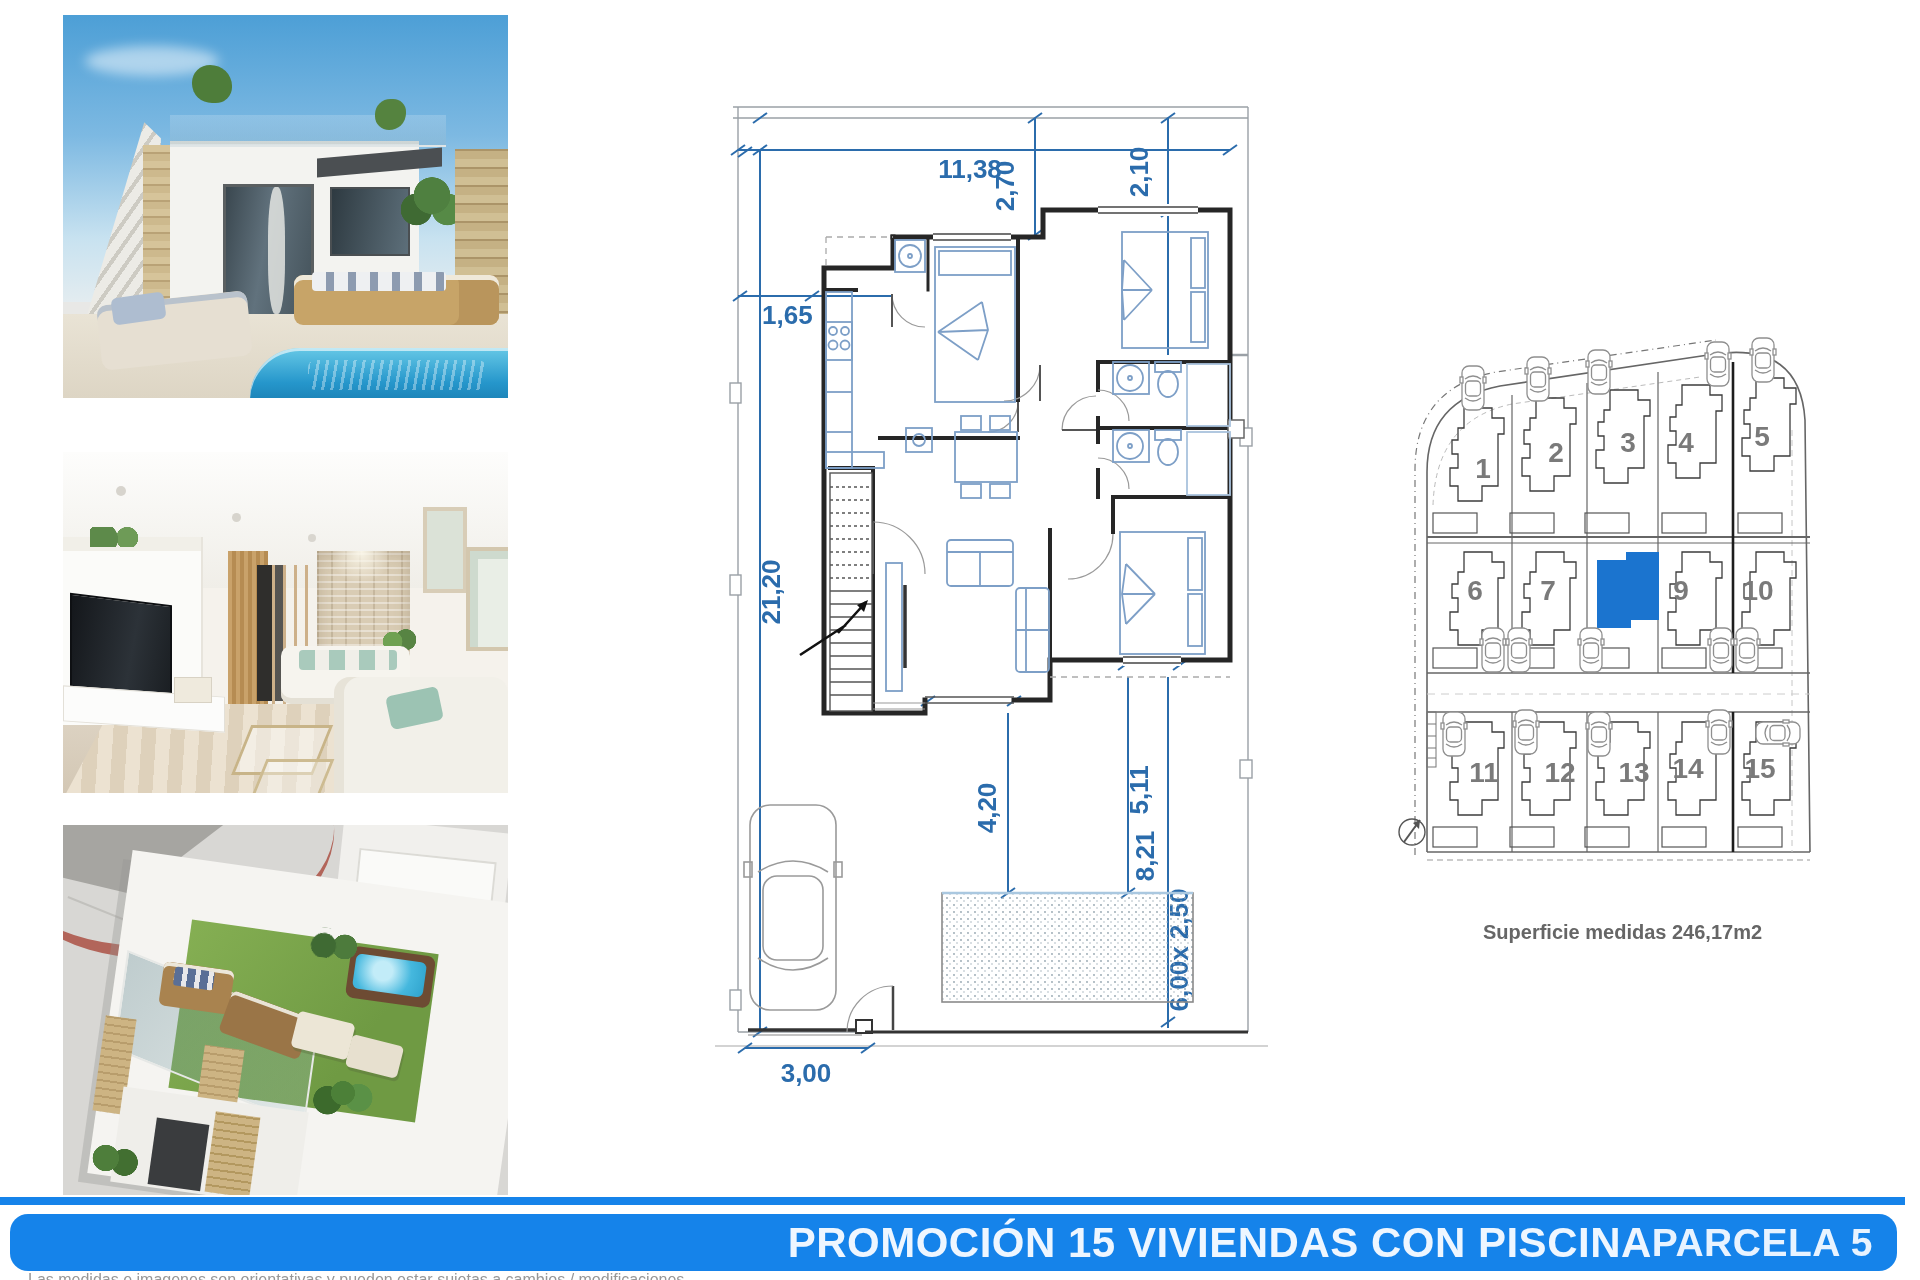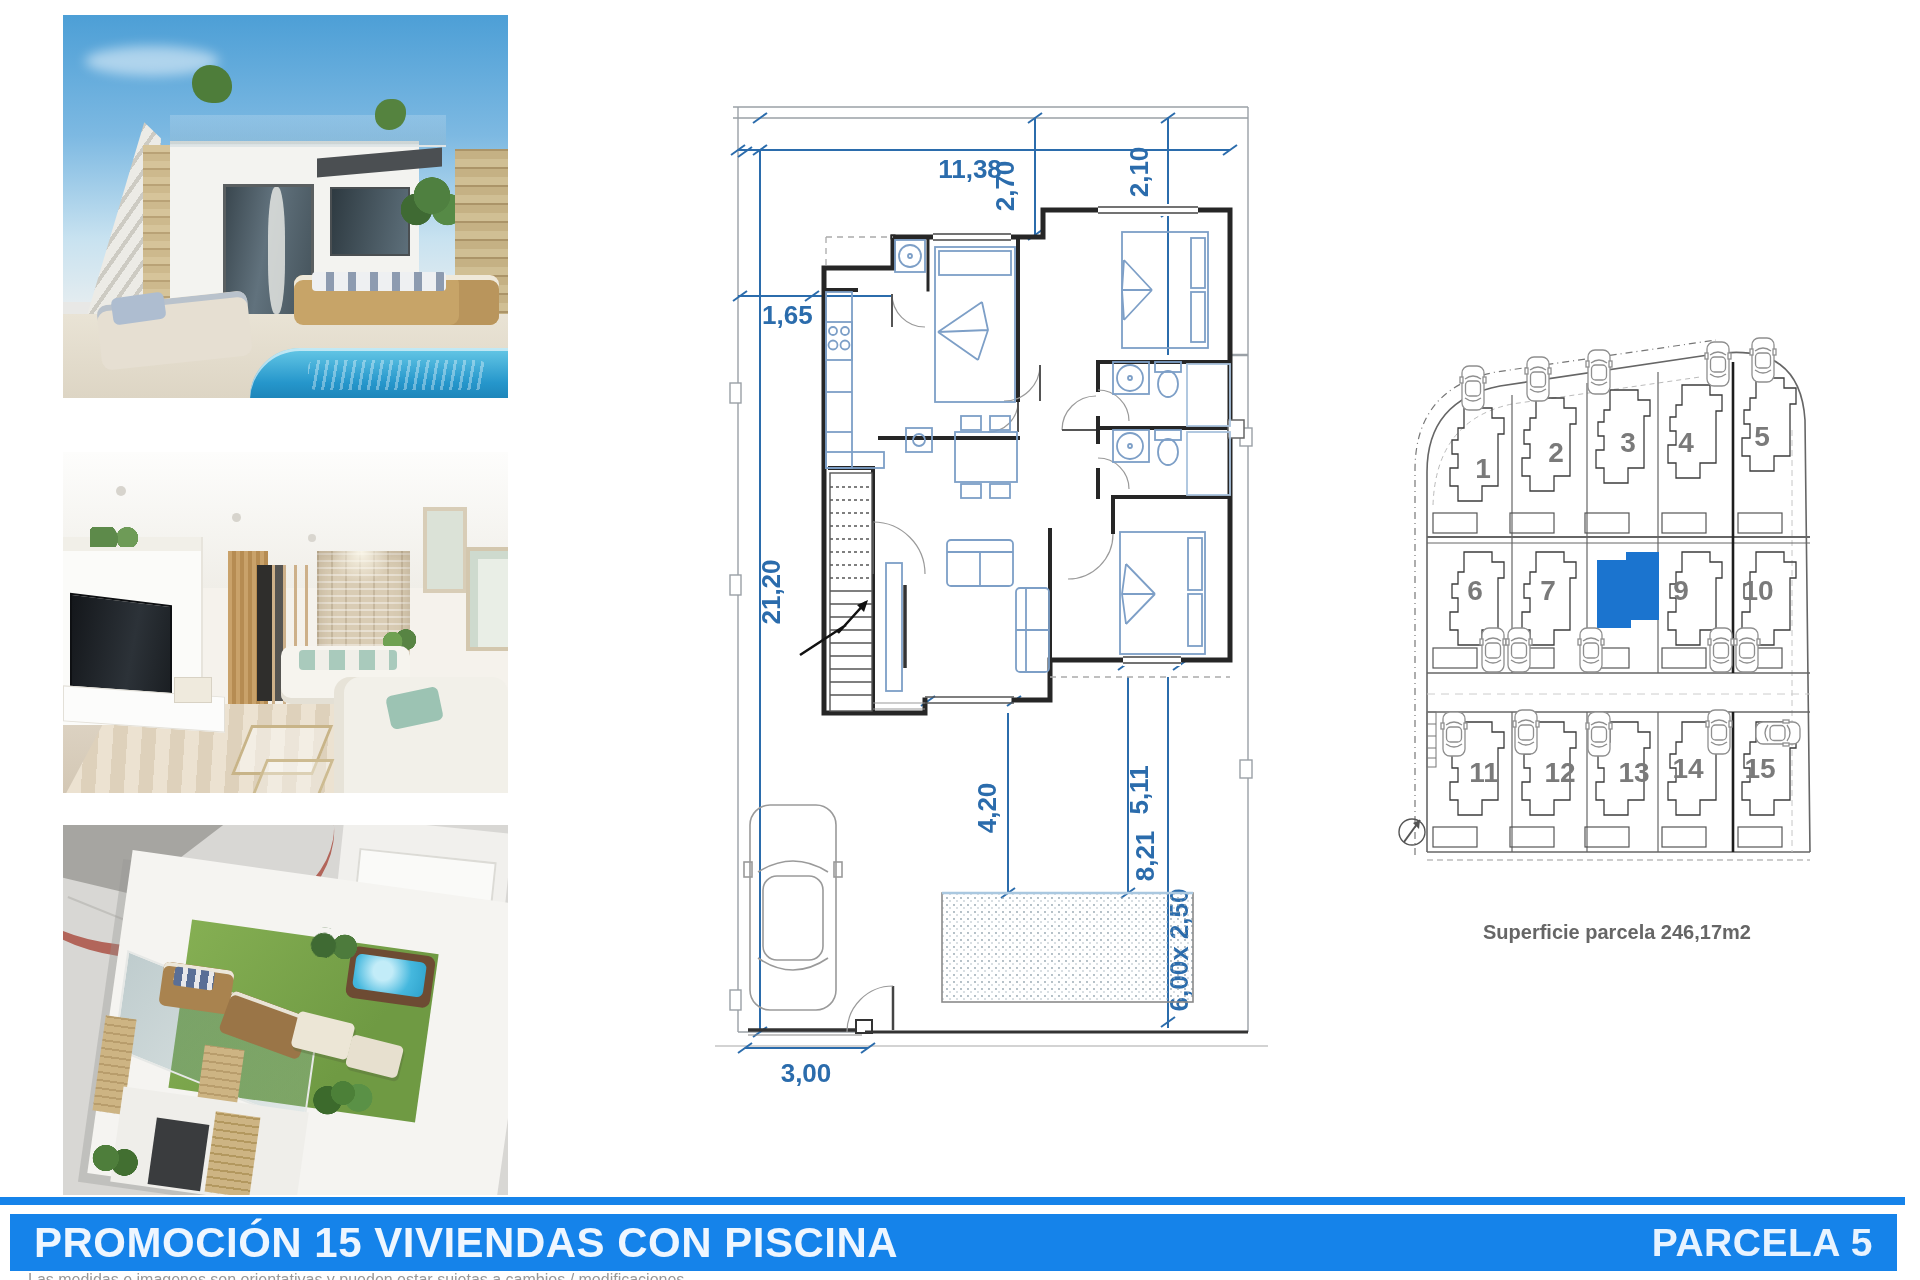--- a/index.html
+++ b/index.html
@@ -8,21 +8,21 @@
     background:#ffffff;font-family:"Liberation Sans", sans-serif;
   }
   .abs{position:absolute;}
   
   .photo{position:absolute;left:63px;width:445px;overflow:hidden;background:#e8e8e6;}
   .photo div{position:absolute;}
   
   .blue-rule{position:absolute;left:0;top:1197px;width:1905px;height:8px;background:#1583ea;}
   .banner{
     position:absolute;left:10px;top:1214px;width:1887px;height:57px;background:#1583ea;
-    display:flex;align-items:center;justify-content:space-between;padding:0 24px;box-sizing:border-box;
+    display:flex;align-items:center;justify-content:flex-end;padding:0 24px;box-sizing:border-box;border-radius:18px;
   }
   .banner .title{font-size:42px;font-weight:700;color:#eef6ff;letter-spacing:.5px;}
   .banner .parcel{font-size:39px;font-weight:700;color:#e8f3ff;letter-spacing:.5px;}
   .disclaimer{
     position:absolute;left:28px;top:1271px;width:1400px;font-size:16px;color:#979797;
     white-space:nowrap;
   }
   .area-label{
     position:absolute;left:1483px;top:921px;width:300px;
     font-size:20px;font-weight:700;color:#666;
@@ -488,20 +488,20 @@
     <text class="parceltxt" x="1681" y="600">9</text>
     <text class="parceltxt" x="1758" y="600">10</text>
     <text class="parceltxt" x="1484" y="782">11</text>
     <text class="parceltxt" x="1560" y="782">12</text>
     <text class="parceltxt" x="1634" y="782">13</text>
     <text class="parceltxt" x="1688" y="778">14</text>
     <text class="parceltxt" x="1760" y="778">15</text>
   </g>
 </svg>
 
-<div class="area-label">Superficie parcela 246,17m2</div>
+<div class="area-label">Superficie medidas 246,17m2</div>
 
 <div class="blue-rule"></div>
 <div class="banner">
   <span class="title">PROMOCIÓN 15 VIVIENDAS CON PISCINA</span>
   <span class="parcel">PARCELA 5</span>
 </div>
 <div class="disclaimer">Las medidas e imagenes son orientativas y pueden estar sujetas a cambios / modificaciones</div>
 
 </body></html>

